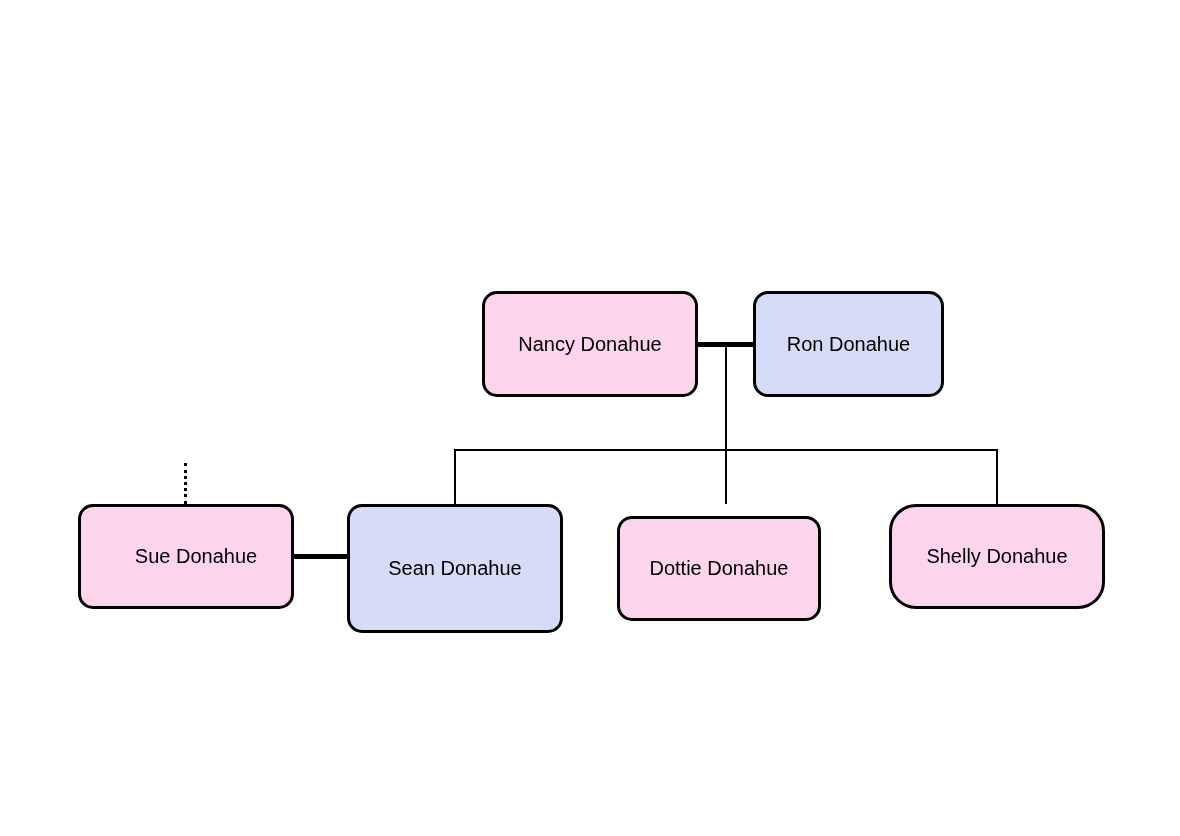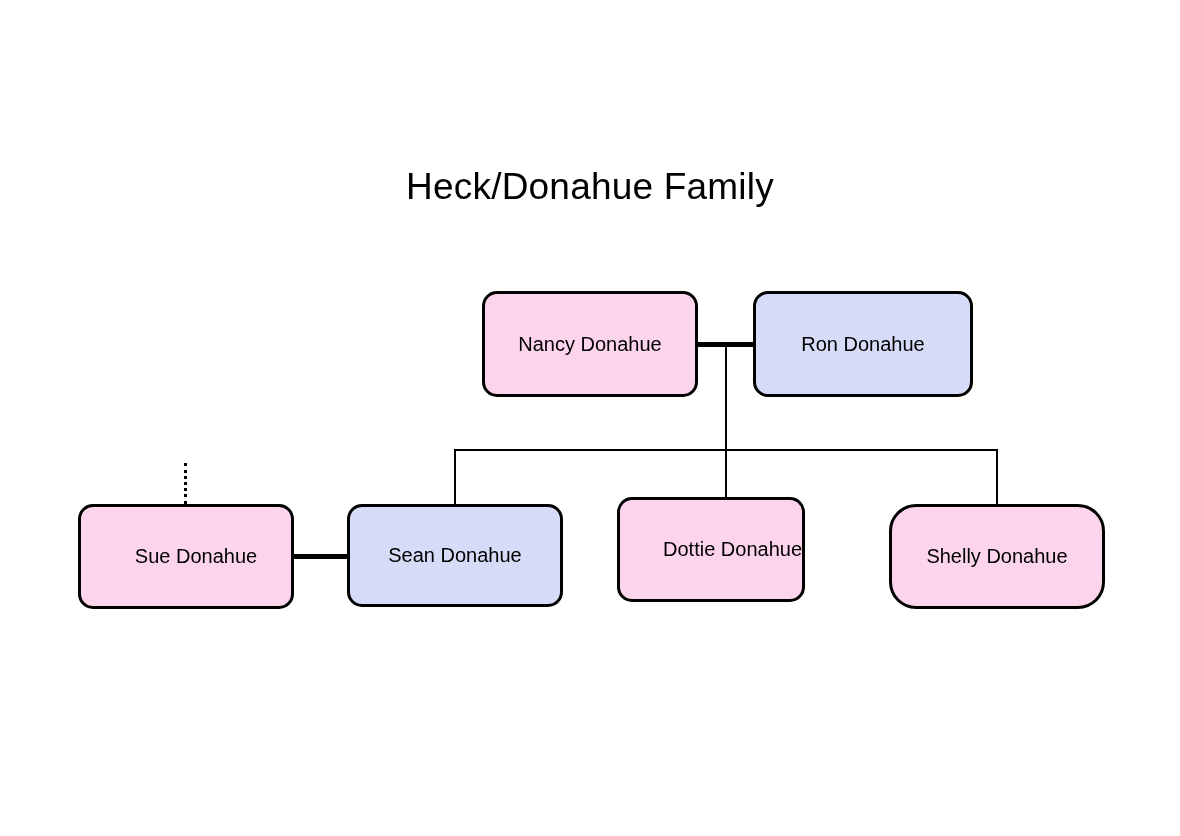--- a/index.html
+++ b/index.html
@@ -49,43 +49,42 @@
     position: absolute;
     width: 0;
     border-left: 3px dotted var(--line, #000000);
   }
 </style>
 </head>
 <body>
 
 <div class="canvas">
 
-  <h1 class="title">Heck/Donahue Family</h1>
 
   <div class="line" style="left:725px; top:344px; width:2px; height:160px;"></div>
   <div class="line" style="left:454px; top:449px; width:544px; height:2px;"></div>
   <div class="line" style="left:454px; top:450px; width:2px; height:54px;"></div>
   <div class="line" style="left:996px; top:450px; width:2px; height:54px;"></div>
   <div class="line" style="left:698px; top:342px; width:55px; height:5px;"></div>
   <div class="line" style="left:294px; top:554px; width:53px; height:5px;"></div>
   <div class="dotted-line" style="left:184px; top:463px; height:41px;"></div>
 
   <div class="node fill-pink" style="left:482px; top:291px; width:216px; height:106px;">
     <span>Nancy Donahue</span>
   </div>
-  <div class="node fill-blue" style="left:753px; top:291px; width:220px; height:106px;">
+  <div class="node fill-blue" style="left:753px; top:291px; width:191px; height:106px;">
     <span>Ron Donahue</span>
   </div>
 
   <div class="node fill-pink" style="left:78px; top:504px; width:216px; height:105px;padding-left:20px;">
     <span>Sue Donahue</span>
   </div>
-  <div class="node fill-blue" style="left:347px; top:504px; width:216px; height:103px;">
+  <div class="node fill-blue" style="left:347px; top:504px; width:216px; height:129px;">
     <span>Sean Donahue</span>
   </div>
-  <div class="node fill-pink" style="left:617px; top:497px; width:188px; height:105px;justify-content:flex-end;">
+  <div class="node fill-pink" style="left:617px; top:516px; width:204px; height:105px;">
     <span>Dottie Donahue</span>
   </div>
   <div class="node fill-pink" style="left:889px; top:504px; width:216px; height:105px;border-radius:27px;">
     <span>Shelly Donahue</span>
   </div>
 
 </div>
 
 </body></html>

